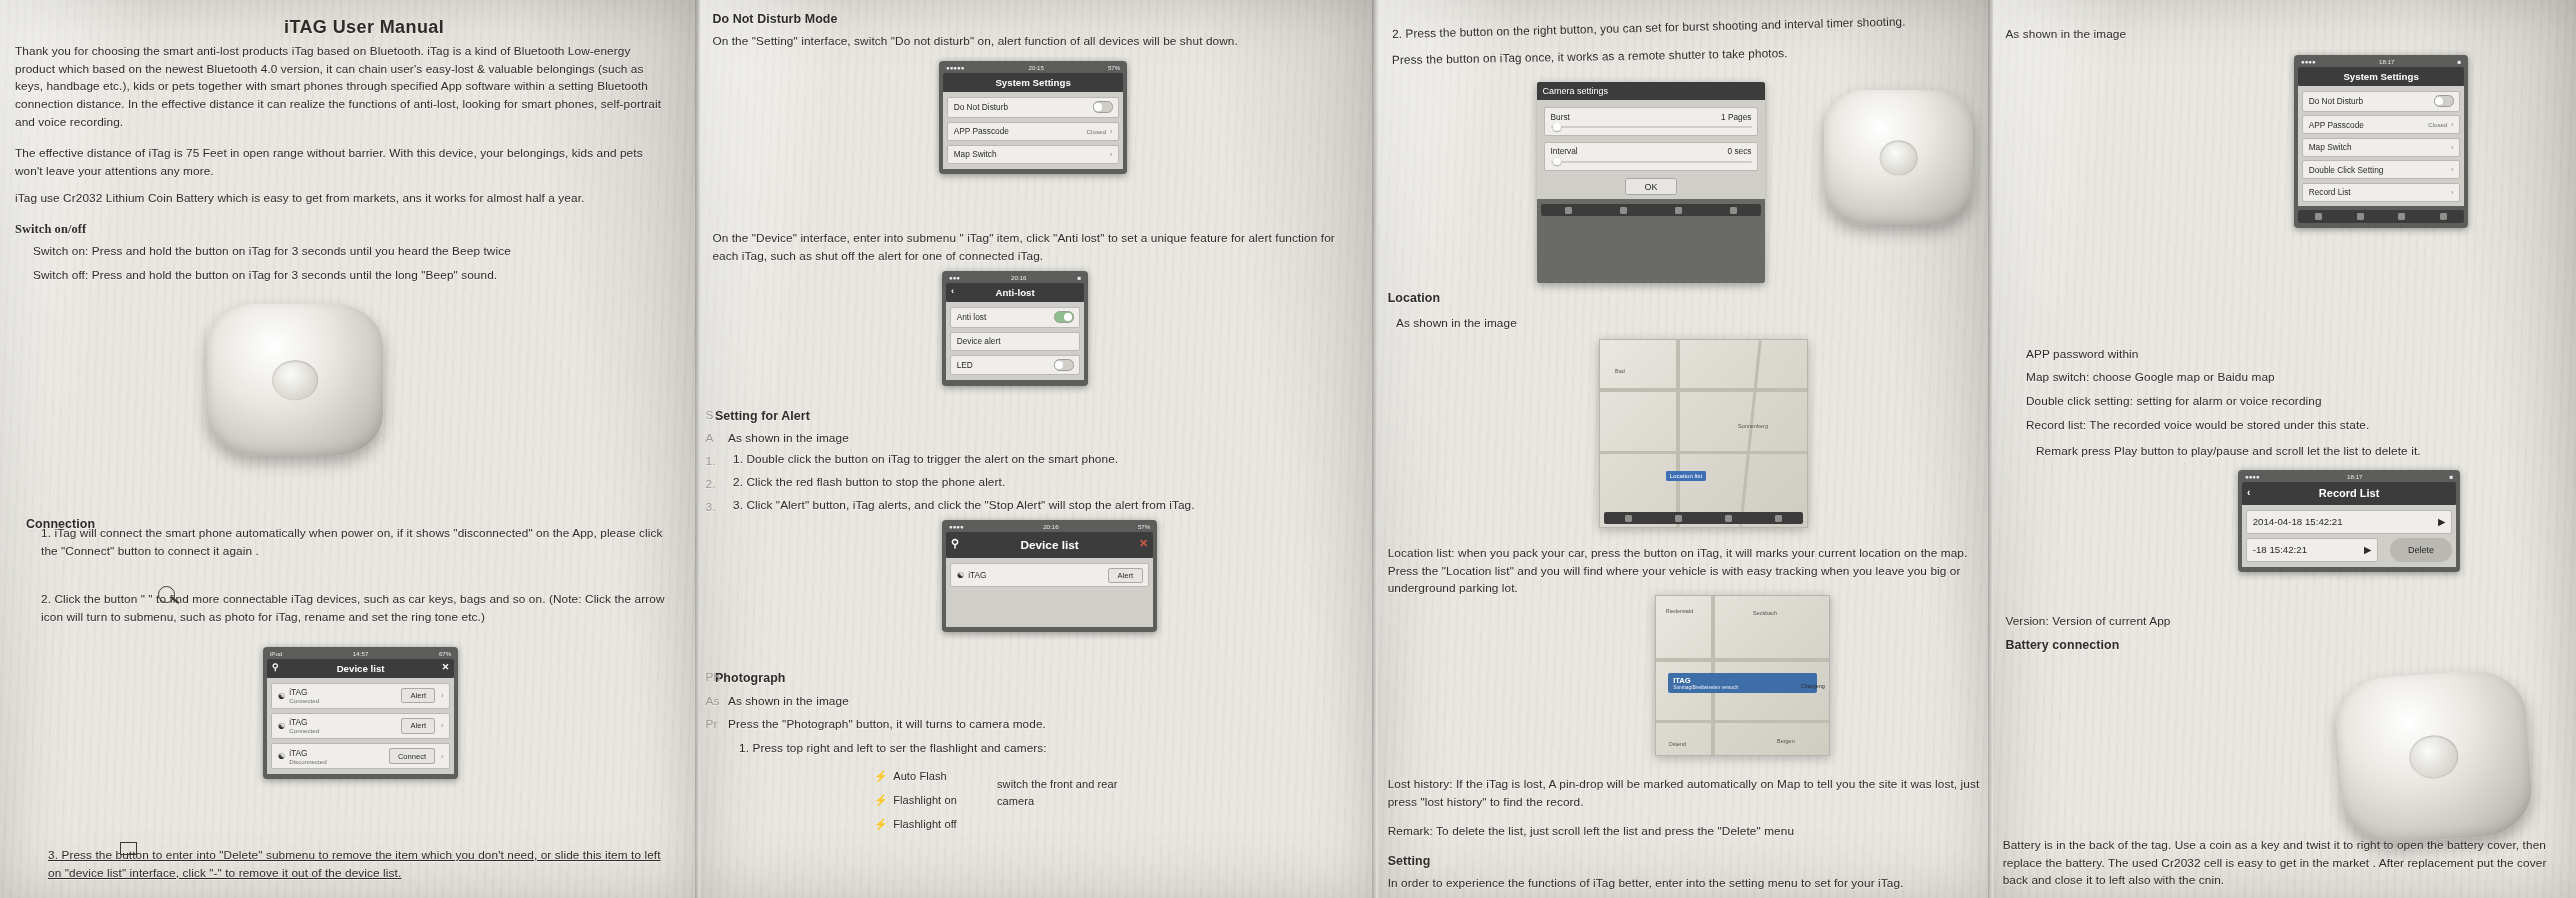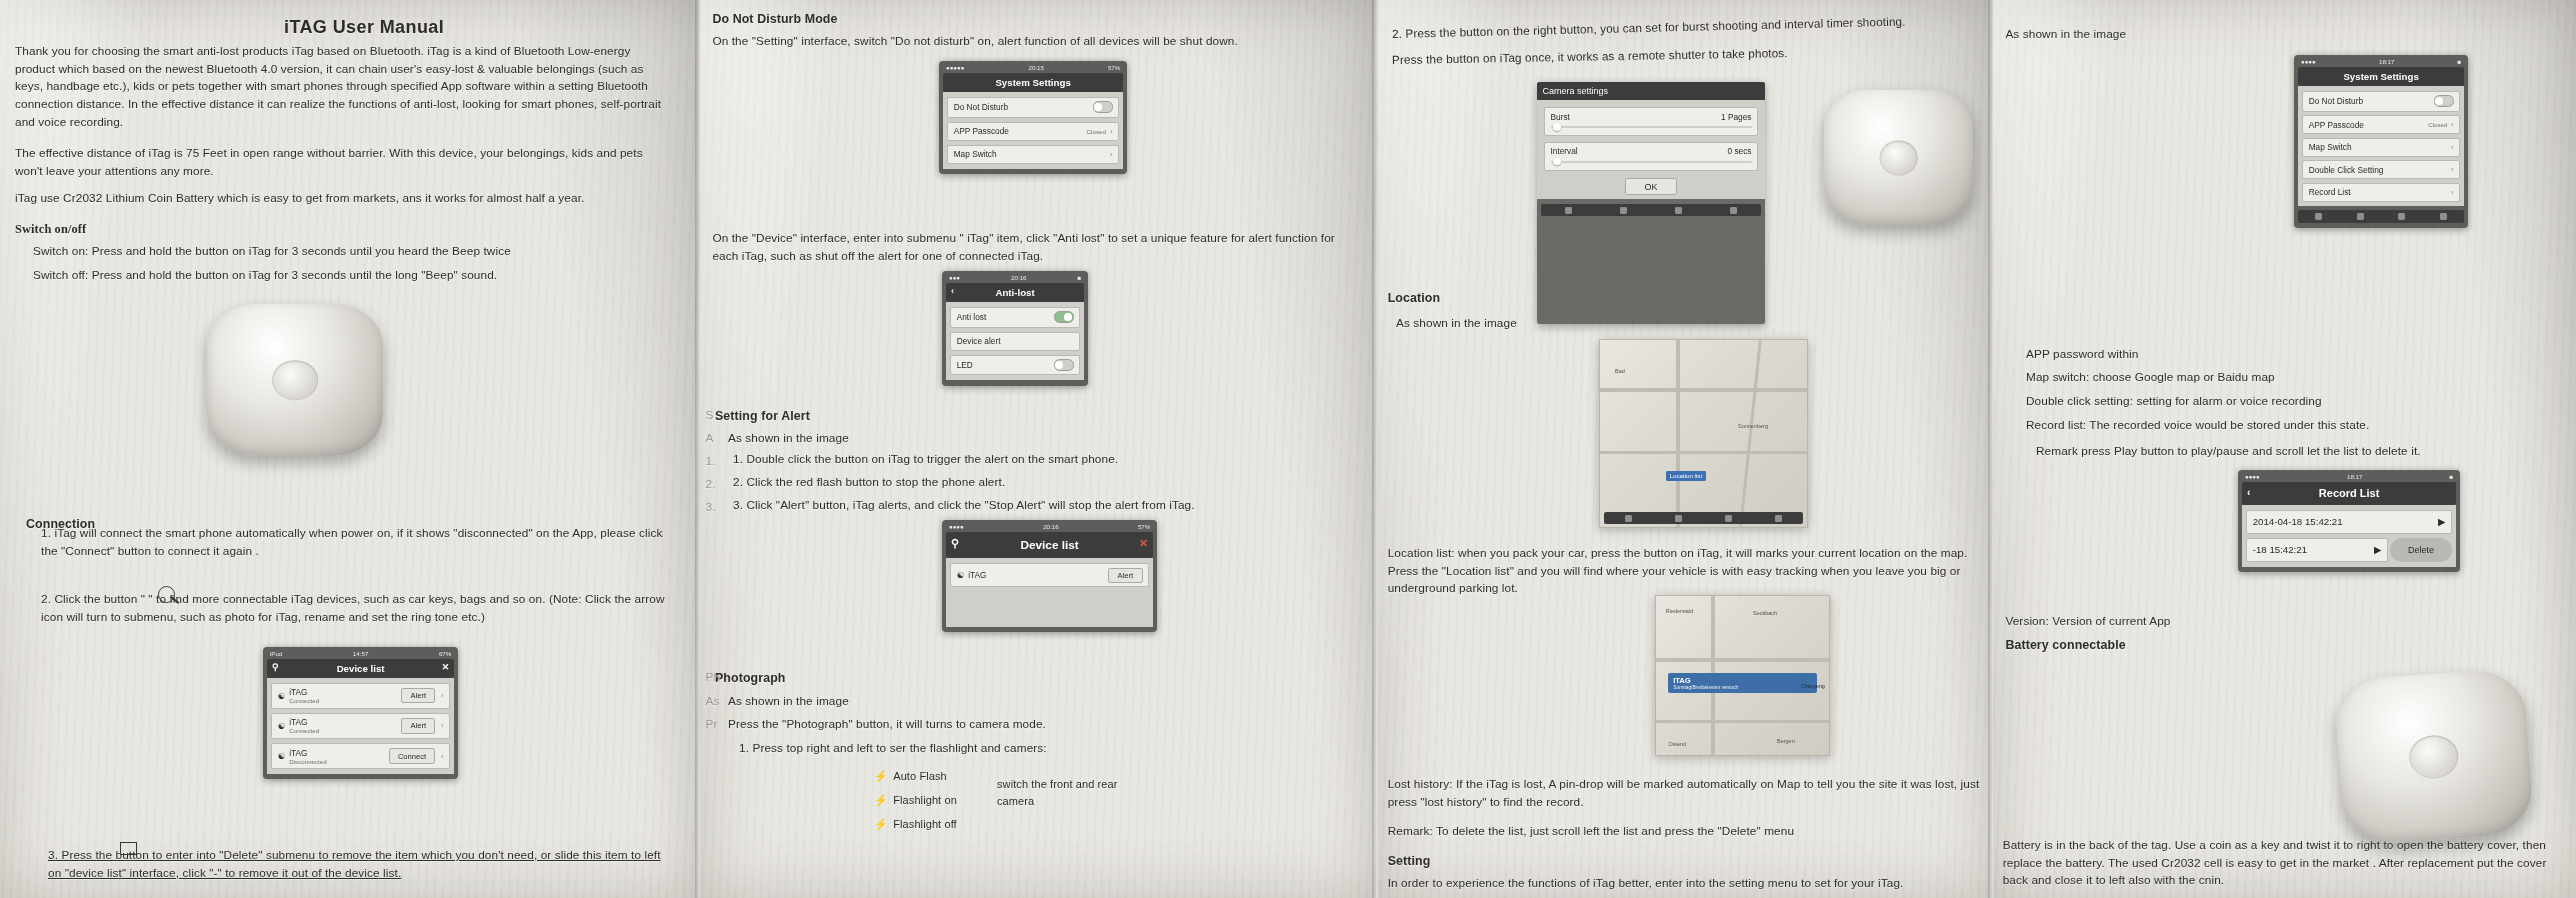--- a/index.html
+++ b/index.html
@@ -271,21 +271,21 @@
     <div class="txt" style="left:5.5px;top:693px;color:#9a9892;">As</div>
     <div class="txt" style="left:5.5px;top:716px;color:#9a9892;">Pr</div>
 
     <div class="fold" style="left:672px;"></div>
   </div>
 
   <div class="panel p3">
     <div class="txt" style="left:14px;top:19.4px;width:581px;transform:rotate(-1.4deg);">2.  Press the button on the right button, you can set for burst shooting and interval timer shooting.</div>
     <div class="txt" style="left:14px;top:47px;width:581px;transform:rotate(-1deg);">Press the button on iTag once, it works as a remote shutter to take photos.</div>
 
-    <div class="photoBox" style="left:159px;top:82px;width:228px;height:242px;">
+    <div class="photoBox" style="left:159px;top:82px;width:228px;height:201px;">
       <div style="background:#3c3c3c;color:#fff;font-size:9px;padding:4.1px 5.5px;">Camera settings</div>
       <div style="background:#cfcec9;padding:7px;">
         <div class="row" style="display:block;">
           <div style="display:flex;justify-content:space-between;">
             <span>Burst</span>
             <span>1 Pages</span>
           </div>
           <div class="slider">
               <i style="left:2.8px;"></i>
             </div>
@@ -434,32 +434,32 @@
       </div>
       <div class="navbar" style="font-size:11px;padding:5.5px 0;">
         <span class="left" style="top:4.8px;font-size:10.4px;">‹</span>
         <span>Record List</span>
       </div>
       <div class="body">
         <div class="row" style="font-size:9.7px;padding:5.5px;">
           <span>2014-04-18 15:42:21</span>
           <span style="color:#2b2a27;">▶</span>
         </div>
-        <div style="display:flex;gap:2px;">
+        <div style="display:flex;gap:12px;">
           <div class="row" style="flex:1;font-size:9.7px;padding:5.5px;">
             <span>-18 15:42:21</span>
             <span style="color:#2b2a27;">▶</span>
           </div>
           <div style="background:#b9b8b3;color:#2b2a27;border-radius:12px;display:flex;align-items:center;padding:0 18px;font-size:9px;">Delete</div>
         </div>
       </div>
     </div>
 
     <div class="txt" style="left:12.4px;top:613px;">Version: Version of current App</div>
-    <div class="txt h2" style="left:12.4px;top:636px;">Battery connectable</div>
+    <div class="txt h2" style="left:12.4px;top:636px;">Battery connection</div>
 
     <div class="tag" style="left:346px;top:674px;width:190px;height:166px;transform:rotate(-4deg);"></div>
 
     <div class="txt" style="left:9.7px;top:837px;width:567px;">Battery is in the back of the tag. Use a coin as a key and twist it to right to open the battery cover, then replace the battery. The used Cr2032 cell is easy to get in the market . After replacement put the cover back and close it to left also with the cnin.</div>
   </div>
 
 </div>
 
 
 </body></html>

